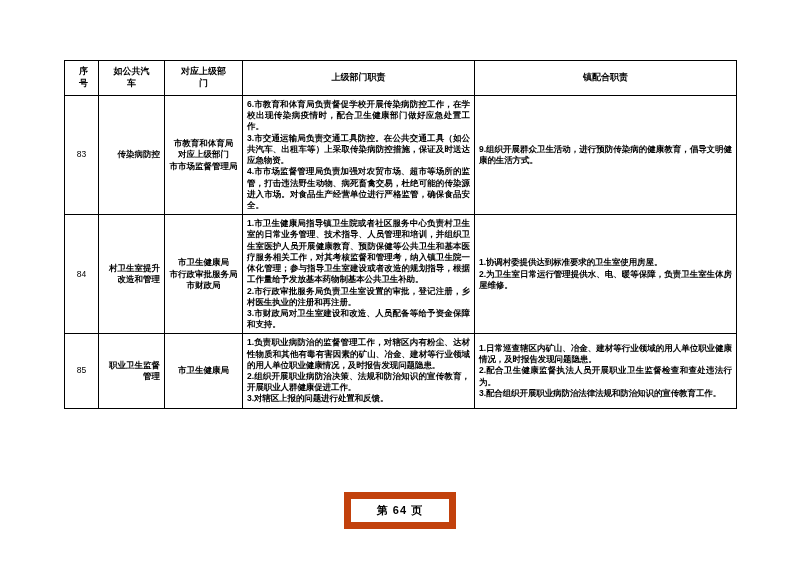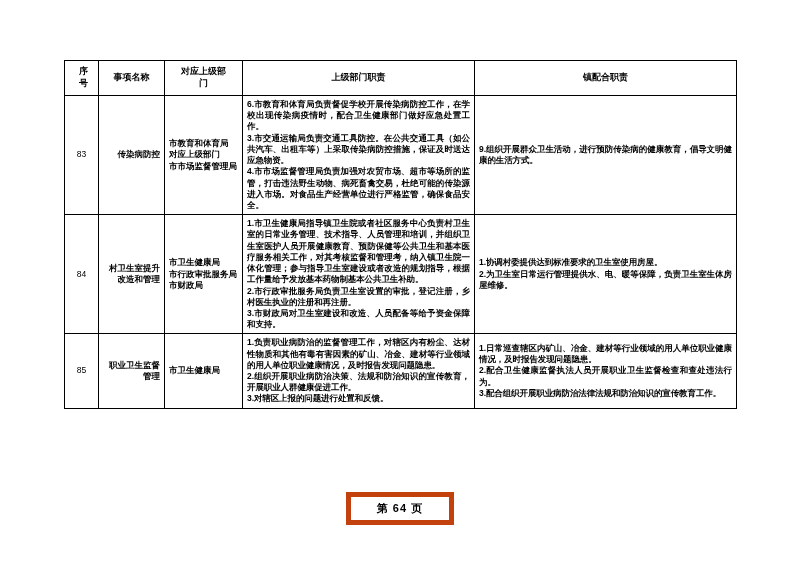--- a/index.html
+++ b/index.html
@@ -55,42 +55,42 @@
   td.center {
     text-align: right;
     font-weight: bold;
   }
   td.seq {
     text-align: center;
     font-size: 9px;
     font-weight: normal;
   }
   td.dept {
-    text-align: left;
+    text-align: center;
     font-weight: bold;
     line-height: 1.5;
   }
   td.body {
     text-align: justify;
     font-weight: bold;
     letter-spacing: -0.1px;
   }
   td.body p, td.dept p, td.center p {
     margin: 0;
   }
   .footer {
     position: absolute;
     left: 64px;
     top: 492px;
     width: 672px;
     text-align: center;
   }
   .footer-box {
     display: inline-block;
-    border: 5px solid #c2410c;
+    border: 7px solid #c2410c;
     padding: 4px 26px;
     font-size: 11px;
     font-weight: bold;
     letter-spacing: 1px;
     background: #fff;
   }
 </style>
 </head>
 <body>
 
@@ -100,21 +100,21 @@
       <colgroup>
         <col class="c-seq">
           <col class="c-name">
           <col class="c-dept">
           <col class="c-duty">
           <col class="c-town">
       </colgroup>
       <thead>
         <tr>
           <th>序号</th>
-          <th>事项名称</th>
+          <th>如公共汽车</th>
           <th>对应上级部门</th>
           <th>上级部门职责</th>
           <th>镇配合职责</th>
         </tr>
       </thead>
       <tbody>
         <tr>
           <td class="seq">83</td>
           <td class="center">传染病防控</td>
           <td class="dept multiline">

